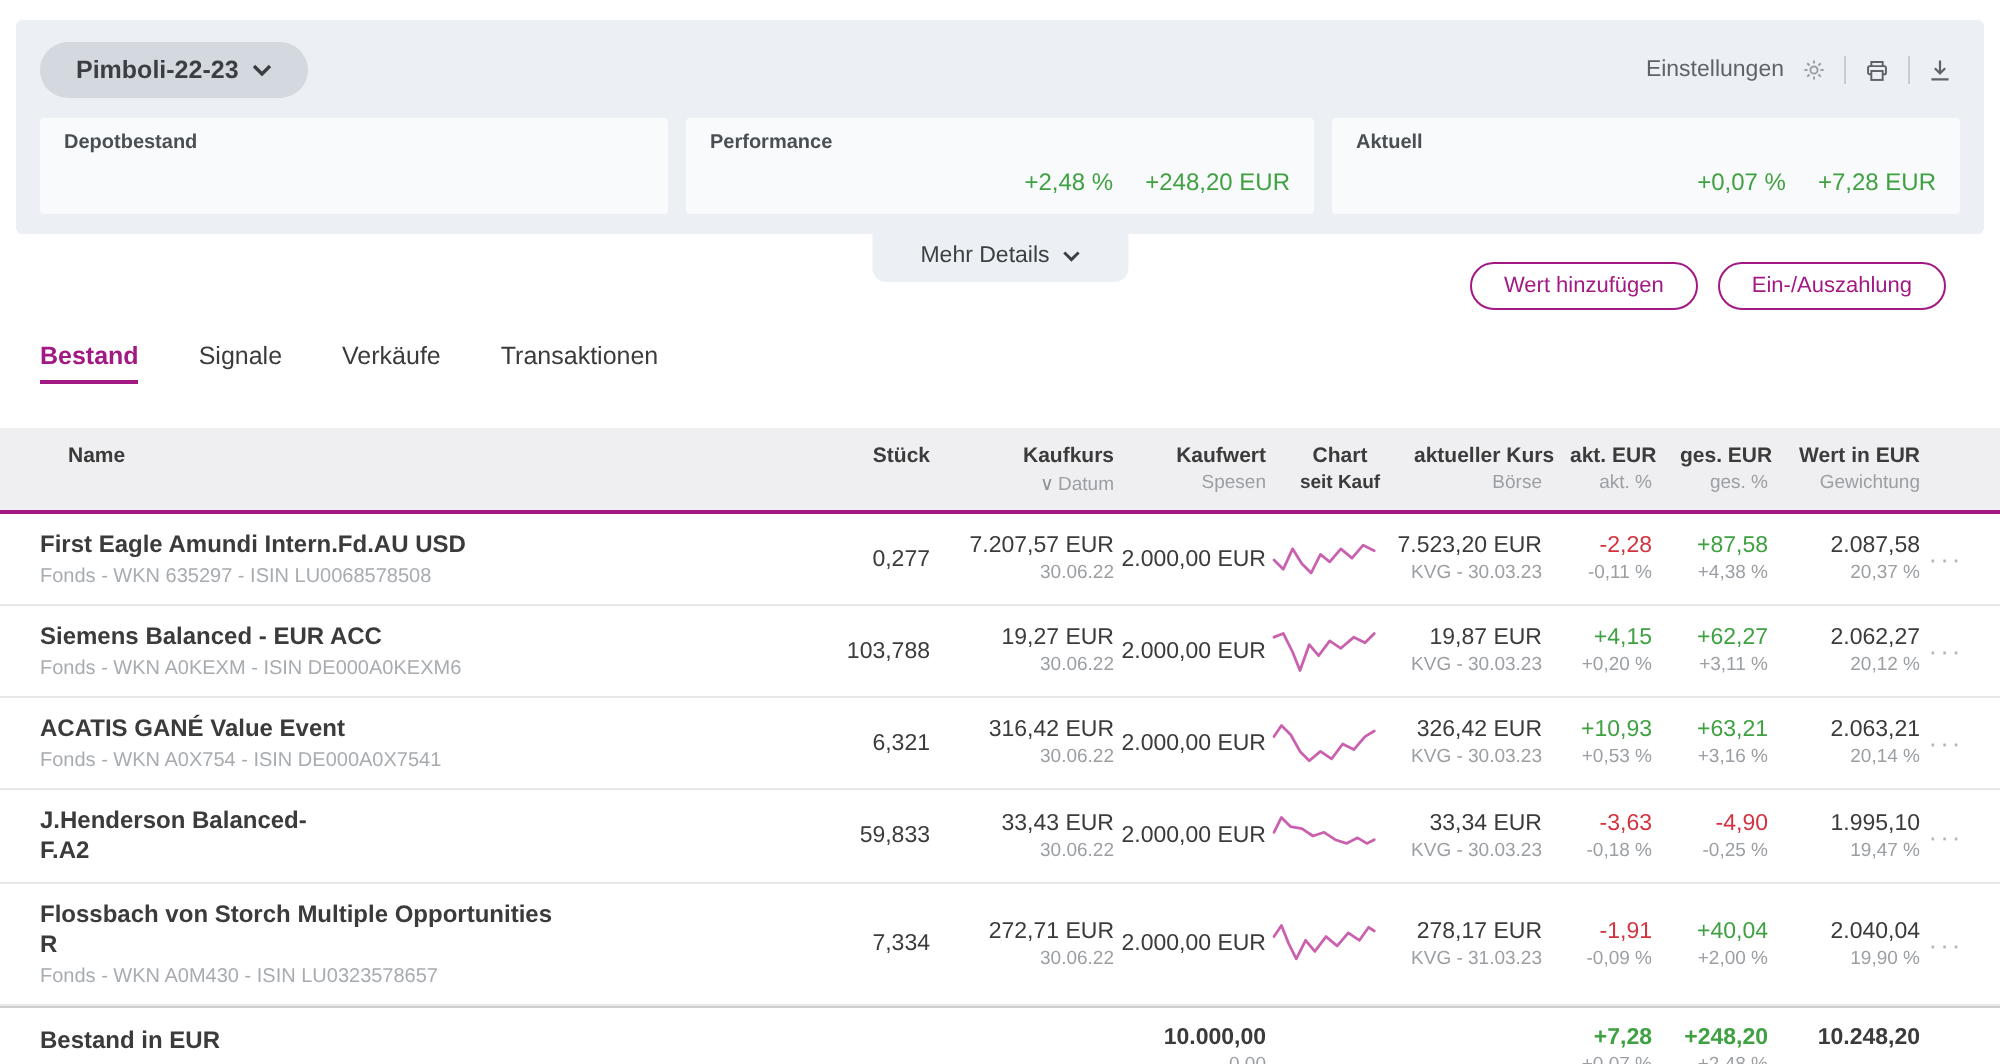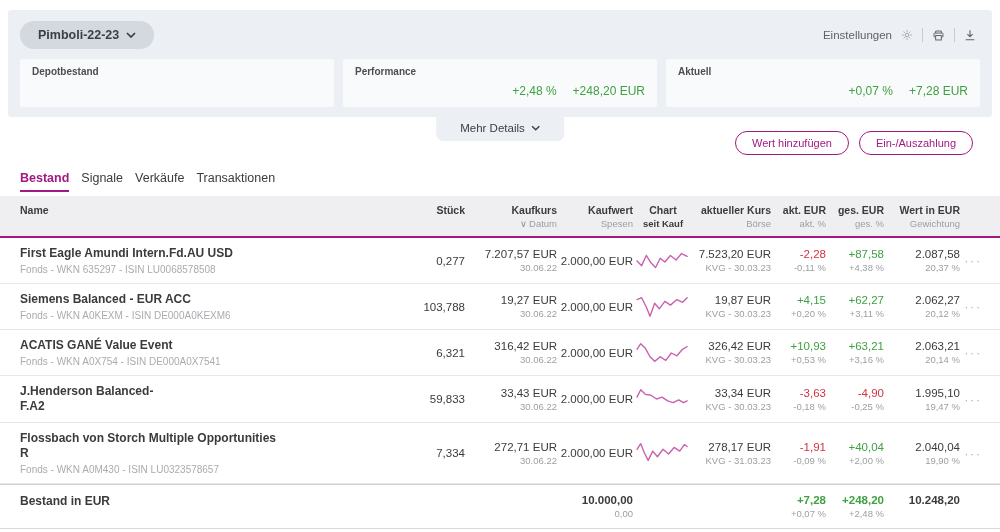--- a/index.html
+++ b/index.html
@@ -27,33 +27,33 @@
   
   .below-hero { position:relative; height:46px; }
   .more-details { position:absolute; left:50%; transform:translateX(-50%); top:0;
     background:#eceff3; border:none; border-radius:0 0 7px 7px; padding:5px 24px 7px 24px;
     font-family:inherit; font-size:11.5px; color:#3c4043; display:flex; align-items:center; gap:6px; cursor:pointer; }
   .actions { position:absolute; right:27px; top:14px; display:flex; gap:10px; }
   .btn-outline { background:#fff; border:1.5px solid #a31984; color:#a31984; border-radius:14px;
     padding:5px 16px; font-family:inherit; font-size:11px; cursor:pointer; }
 
   
-  .tabs { display:flex; gap:12px; margin:8px 20px 4px 20px; font-size:12.5px; }
+  .tabs { display:flex; gap:30px; margin:8px 20px 22px 20px; font-size:12.5px; }
   .tab { color:#3b3b3b; cursor:pointer; padding-bottom:5px; }
   .tab.active { color:#a31984; font-weight:bold; border-bottom:2px solid #a31984; }
 
   
   .grid-row { display:grid;
     grid-template-columns: minmax(0,1fr) 58px 92px 76px 60px 78px 55px 58px 76px 26px;
     padding:0 14px 0 20px; align-items:center; }
   .num { text-align:right; font-size:11.5px; }
   .sub { font-size:9.5px; color:#9b9fa3; margin-top:2px; }
 
   .thead { background:#efeff1; border-bottom:2px solid #a31984; padding-top:8px; padding-bottom:7px; align-items:start; }
-  .th { font-size:10.5px; font-weight:bold; color:#3b3b3b; white-space:nowrap; }
+  .th { font-size:10.5px; font-weight:bold; color:#3b3b3b; white-space:nowrap;margin-left:14px; }
   .th .sub { font-weight:normal; }
   .th-chart { text-align:center; }
   .th-chart .sub { color:#3b3b3b; font-weight:bold; }
   .sort-chev { color:#8d9296; margin-right:2px; }
 
   .trow { border-bottom:1px solid #e8e8e8; padding-top:8px; padding-bottom:8px; min-height:42px; }
   .fund-name { font-size:12px; font-weight:bold; color:#3b3b3b; white-space:pre-line; line-height:1.25; }
   .fund-sub { font-size:10px; color:#a8acb0; margin-top:3px; }
   .spark { display:flex; justify-content:center; align-items:center; }
   .kebab { text-align:center; color:#b0b4b8; font-size:13px; letter-spacing:1.5px; cursor:pointer; line-height:1; }

